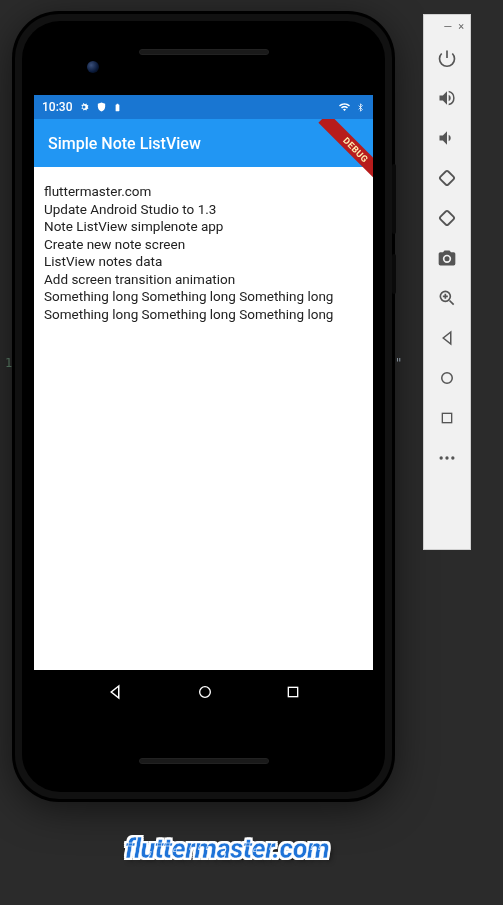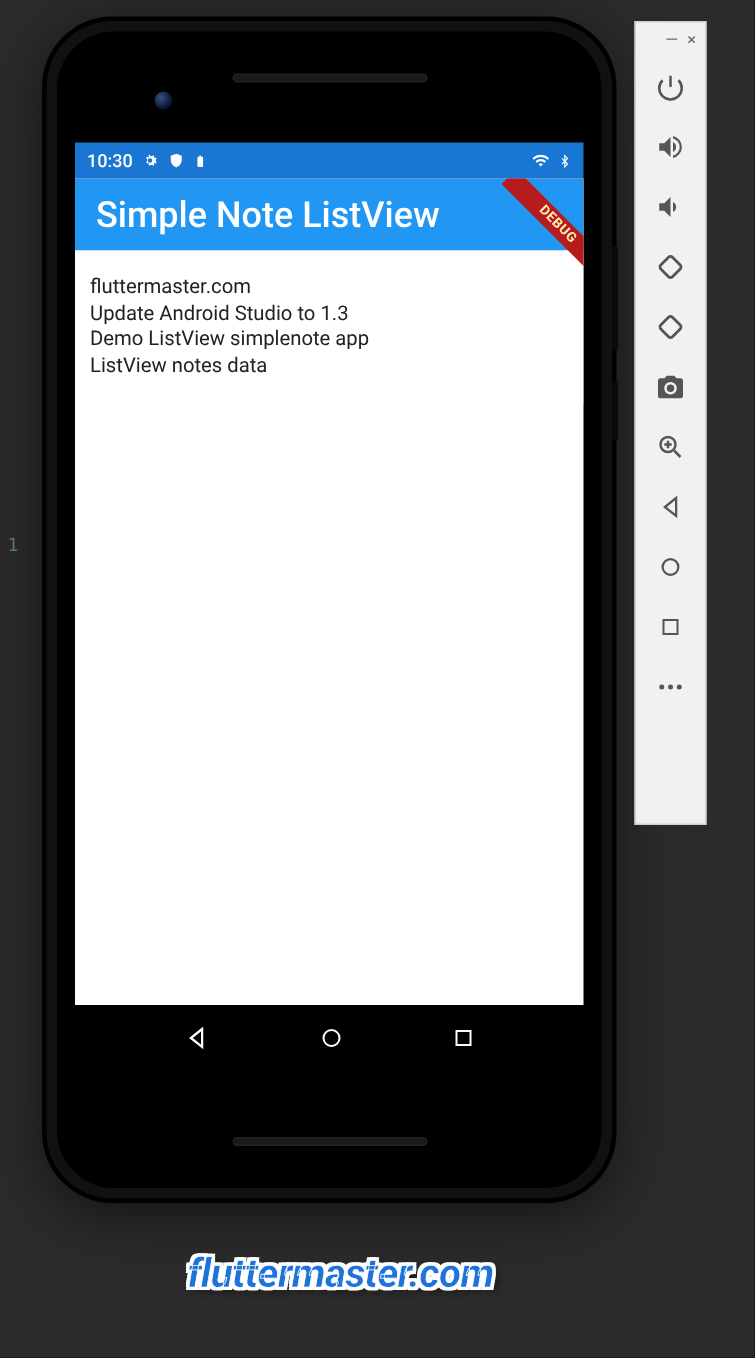--- a/index.html
+++ b/index.html
@@ -28,21 +28,21 @@
       position: absolute;
       left: 395px;
       top: 356px;
       color: #a9b7c6;
       font-family: monospace;
       font-size: 12px;
     }
     
     .phone {
       position: absolute;
-      left: 31px;
+      left: 15px;
       top: 14px;
       width: 377px;
       height: 785px;
       background: #111;
       border-radius: 44px;
       box-shadow: 0 0 0 3px #000, 0 8px 40px rgba(0,0,0,.6);
     }
     .phone-inner {
       position: absolute;
       left: 7px; right: 7px; top: 7px; bottom: 7px;
@@ -91,21 +91,21 @@
     .status-left { display: flex; align-items: center; gap: 6px; }
     .status-right { margin-left: auto; display: flex; align-items: center; gap: 4px; }
     .status-icon { display:inline-flex; }
     .app-bar {
       height: 48px;
       background: #2196f3;
       color: #fff;
       display: flex;
       align-items: center;
       padding: 0 14px;
-      font-size: 24px;
+      font-size: 16px;
       font-weight: 500;
     }
     .debug-banner {
       position: absolute;
       top: 24px; right: -28px;
       background: #b71c1c;
       color: #fff0b0;
       font-size: 9px;
       font-weight: 700;
       padding: 2px 30px;
@@ -238,22 +238,25 @@
         </div>
       </div>
       <div class="screen-body">
         <div class="app-bar">
           <span>Simple Note ListView</span>
         </div>
         <div class="debug-banner">DEBUG</div>
         <div class="content" id="notes">
             <div class="note-item">fluttermaster.com</div>
             <div class="note-item">Update Android Studio to 1.3</div>
-            <div class="note-item">Demo ListView simplenote app</div>
+            <div class="note-item">Note ListView simplenote app</div>
+            <div class="note-item">Create new note screen</div>
             <div class="note-item">ListView notes data</div>
+            <div class="note-item">Add screen transition animation</div>
+            <div class="note-item">Something long Something long Something long Something long Something long Something long</div>
           </div>
       </div>
       <div class="phone-nav" style="position:static;">
         <span style="color:#fff;">
           <svg width="18" height="18" viewBox="0 0 24 24" fill="#fff">
               <path d="M17 4l-10 8 10 8z" fill="none" stroke="#fff" stroke-width="2"></path>
             </svg>
         </span>
         <span style="color:#fff;">
           <svg width="16" height="16" viewBox="0 0 24 24">

